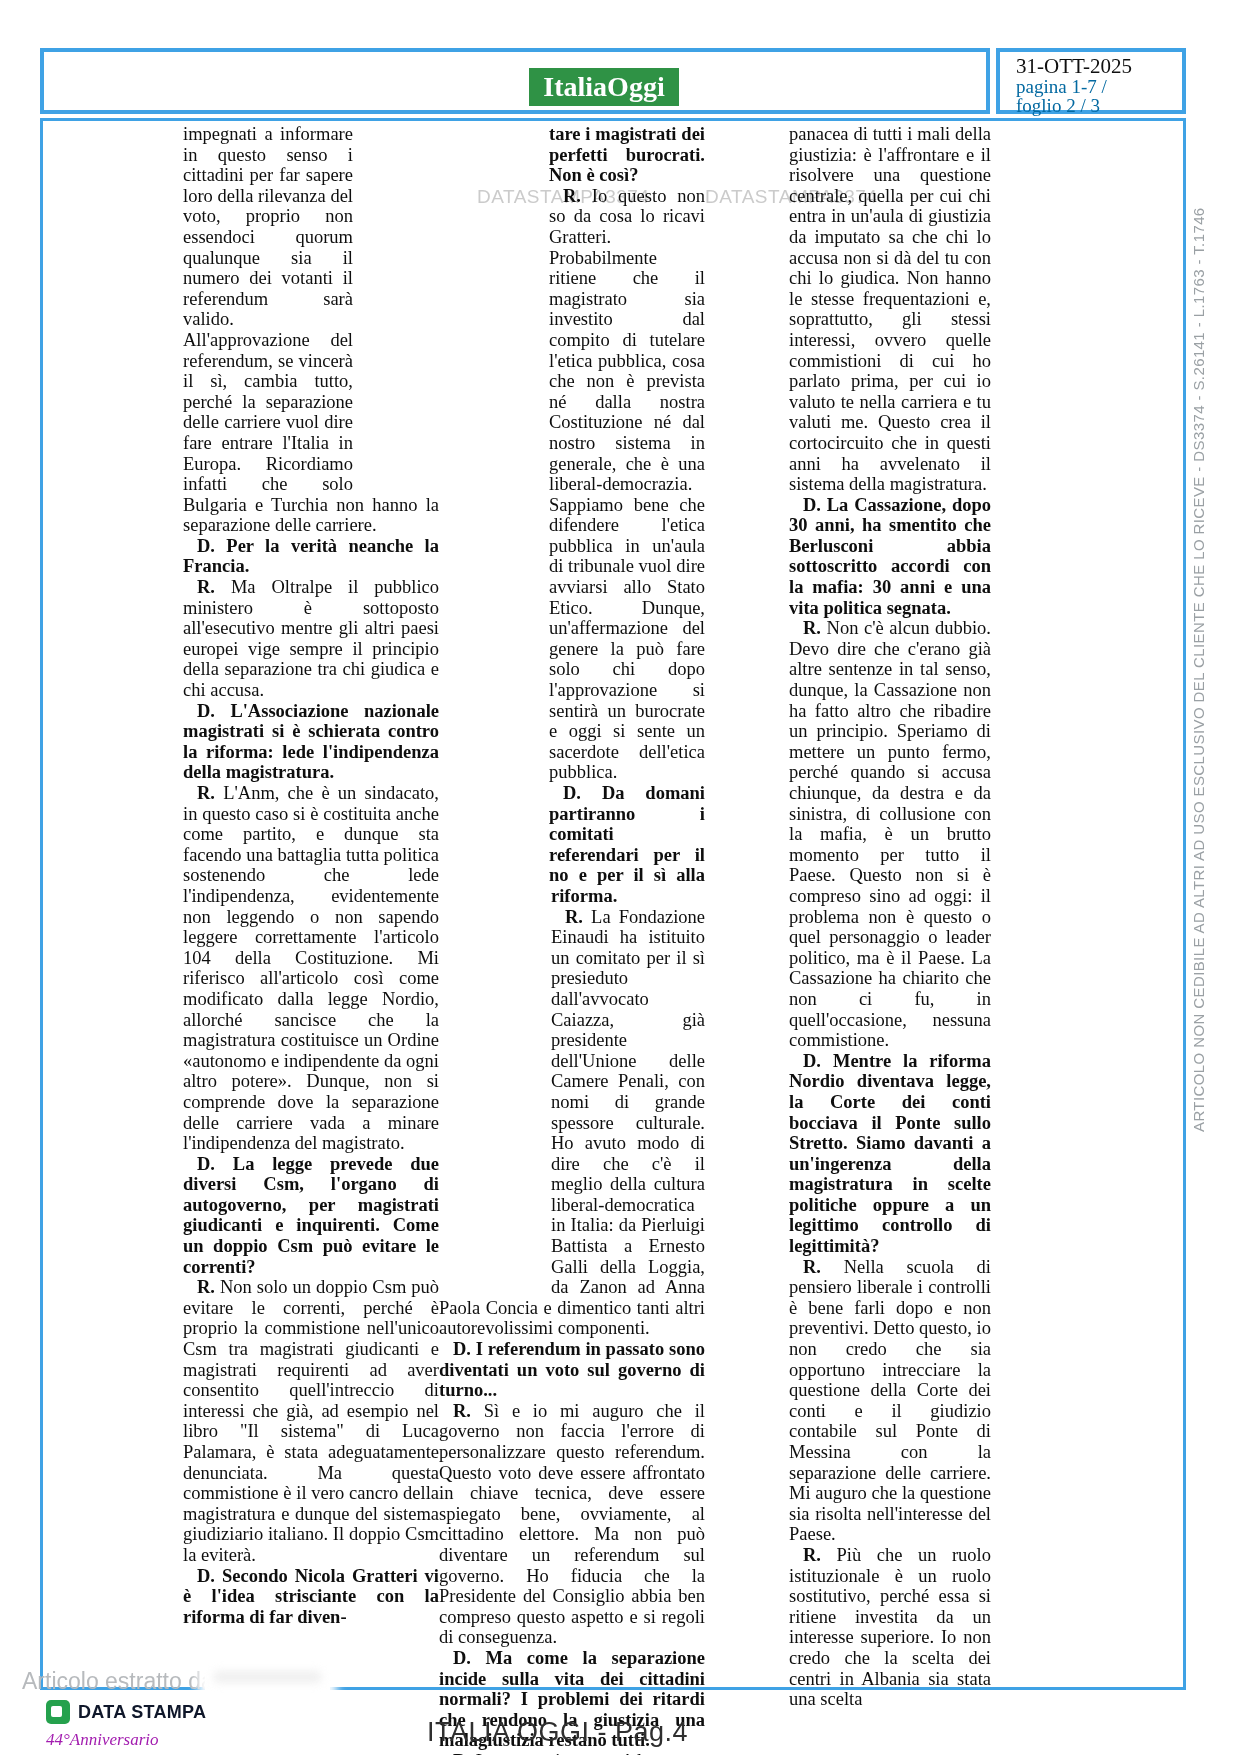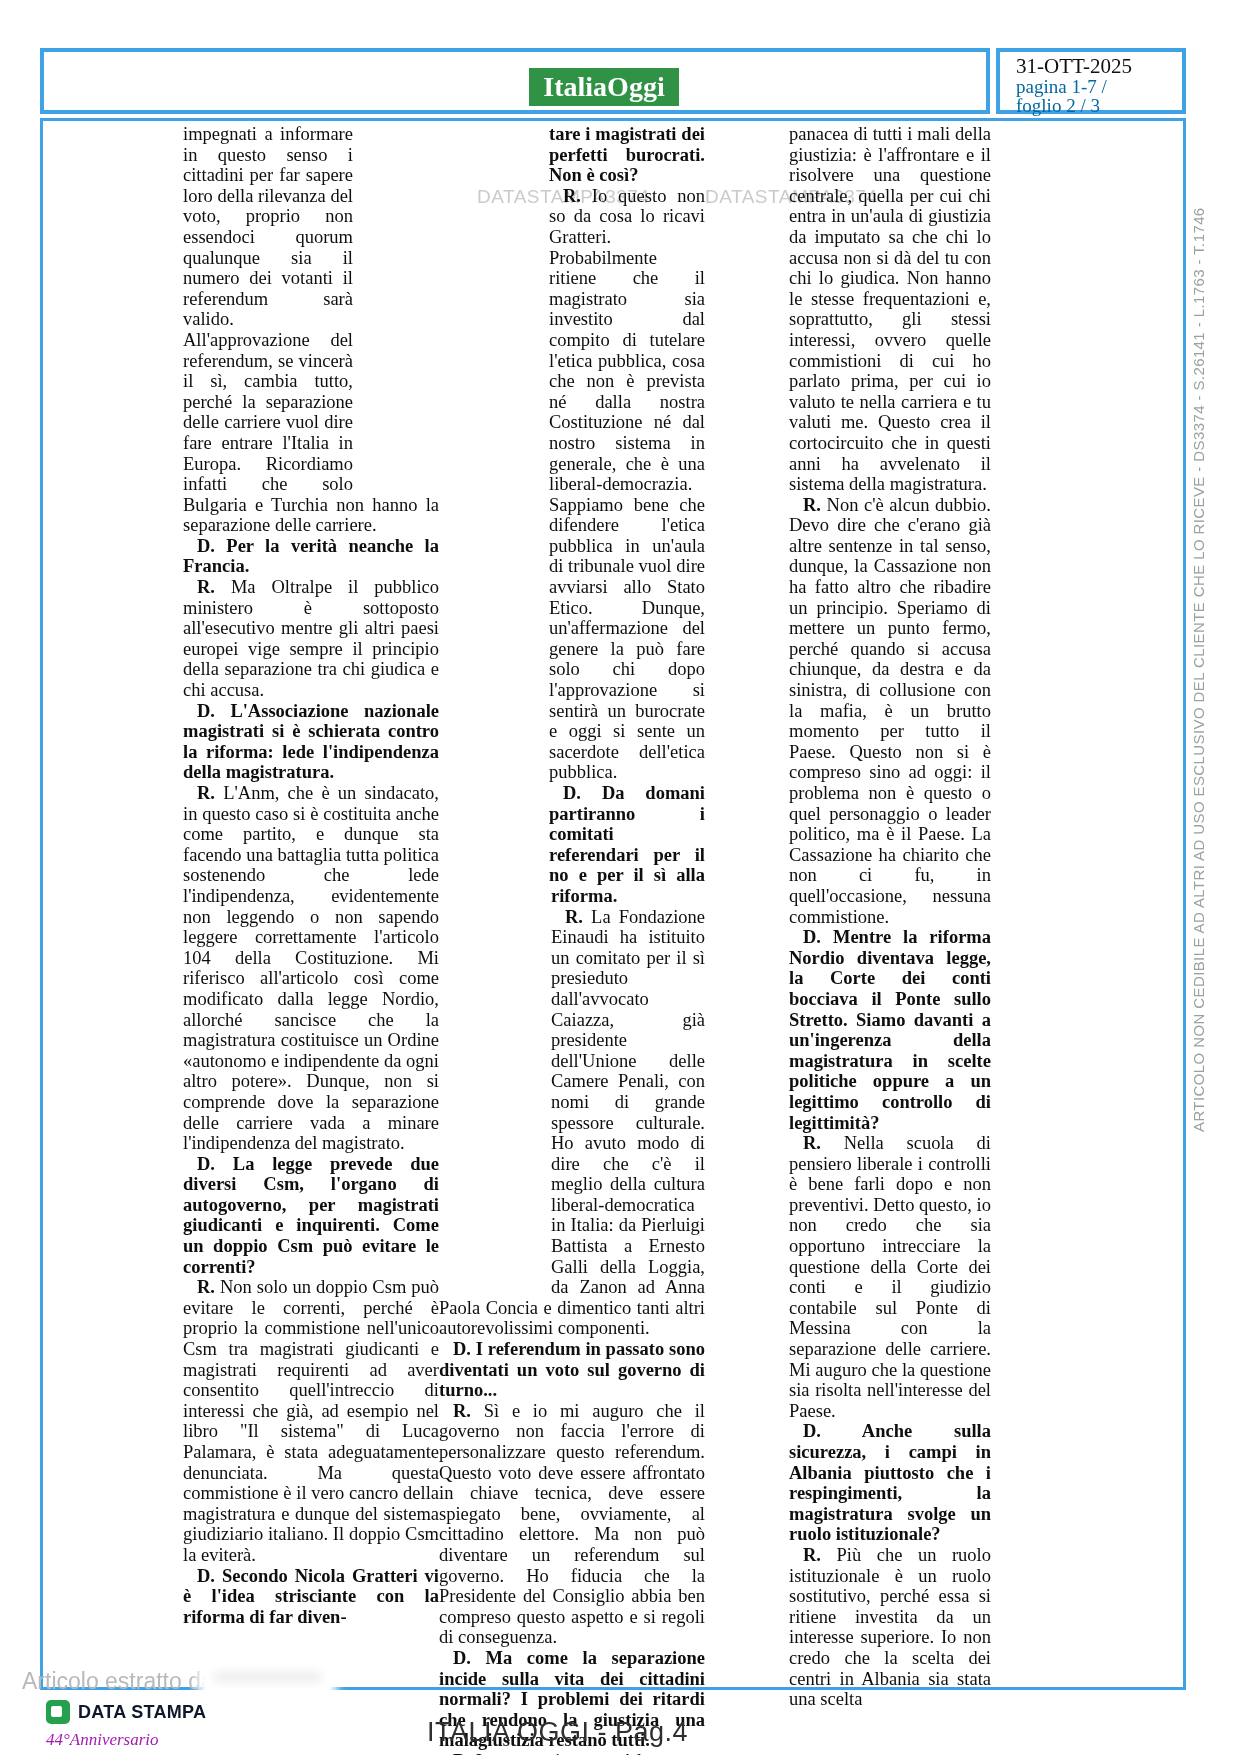--- a/index.html
+++ b/index.html
@@ -146,24 +146,24 @@
         <p class="para q"><b>D. </b>Da domani partiranno i comitati referendari per il no e per il sì alla riforma.</p>
         <p class="para a"><b>R. </b>La Fondazione Einaudi ha istituito un comitato per il sì presieduto dall'avvocato Caiazza, già presidente dell'Unione delle Camere Penali, con nomi di grande spessore culturale. Ho avuto modo di dire che c'è il meglio della cultura liberal-democratica in Italia: da Pierluigi Battista a Ernesto Galli della Loggia, da Zanon ad Anna Paola Concia e dimentico tanti altri autorevolissimi componenti.</p>
         <p class="para q"><b>D. </b>I referendum in passato sono diventati un voto sul governo di turno...</p>
         <p class="para a"><b>R. </b>Sì e io mi auguro che il governo non faccia l'errore di personalizzare questo referendum. Questo voto deve essere affrontato in chiave tecnica, deve essere spiegato bene, ovviamente, al cittadino elettore. Ma non può diventare un referendum sul governo. Ho fiducia che la Presidente del Consiglio abbia ben compreso questo aspetto e si regoli di conseguenza.</p>
         <p class="para q"><b>D. </b>Ma come la separazione incide sulla vita dei cittadini normali? I problemi dei ritardi che rendono la giustizia una malagiustizia restano tutti.</p>
         <p class="para a"><b>R. </b>La separazione non è la</p>
       </div>
     <div class="col col-2">
       <div class="cutout cut-l3"></div>
     <p class="para cont">panacea di tutti i mali della giustizia: è l'affrontare e il risolvere una questione centrale, quella per cui chi entra in un'aula di giustizia da imputato sa che chi lo accusa non si dà del tu con chi lo giudica. Non hanno le stesse frequentazioni e, soprattutto, gli stessi interessi, ovvero quelle commistioni di cui ho parlato prima, per cui io valuto te nella carriera e tu valuti me. Questo crea il cortocircuito che in questi anni ha avvelenato il sistema della magistratura.</p>
+        <p class="para q"><b>D. </b>La Cassazione, dopo 30 anni, ha smentito che Berlusconi abbia sottoscritto accordi con la mafia: 30 anni e una vita politica segnata.</p>
         <p class="para a"><b>R. </b>Non c'è alcun dubbio. Devo dire che c'erano già altre sentenze in tal senso, dunque, la Cassazione non ha fatto altro che ribadire un principio. Speriamo di mettere un punto fermo, perché quando si accusa chiunque, da destra e da sinistra, di collusione con la mafia, è un brutto momento per tutto il Paese. Questo non si è compreso sino ad oggi: il problema non è questo o quel personaggio o leader politico, ma è il Paese. La Cassazione ha chiarito che non ci fu, in quell'occasione, nessuna commistione.</p>
         <p class="para q"><b>D. </b>Mentre la riforma Nordio diventava legge, la Corte dei conti bocciava il Ponte sullo Stretto. Siamo davanti a un'ingerenza della magistratura in scelte politiche oppure a un legittimo controllo di legittimità?</p>
         <p class="para a"><b>R. </b>Nella scuola di pensiero liberale i controlli è bene farli dopo e non preventivi. Detto questo, io non credo che sia opportuno intrecciare la questione della Corte dei conti e il giudizio contabile sul Ponte di Messina con la separazione delle carriere. Mi auguro che la questione sia risolta nell'interesse del Paese.</p>
-        <p class="para q"><b>D. </b>Anche sulla sicurezza, i campi in Albania piuttosto che i respingimenti, la magistratura svolge un ruolo istituzionale?</p>
         <p class="para a"><b>R. </b>Più che un ruolo istituzionale è un ruolo sostitutivo, perché essa si ritiene investita da un interesse superiore. Io non credo che la scelta dei centri in Albania sia stata una scelta</p>
       </div>
   </div>
 
   <div class="side-note">ARTICOLO NON CEDIBILE AD ALTRI AD USO ESCLUSIVO DEL CLIENTE CHE LO RICEVE - DS3374 - S.26141 - L.1763 - T.1746</div>
 
   <div class="extracted">Articolo estratto da:</div>
   <div class="redacted">
       <i></i>
     </div>

